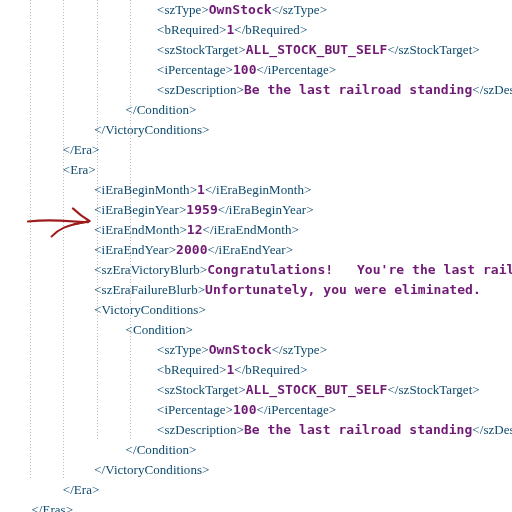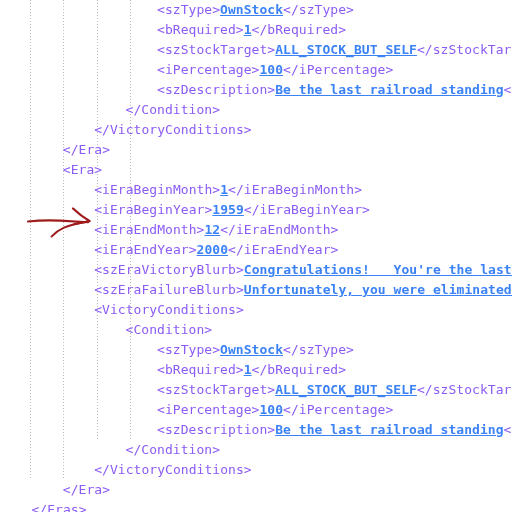--- a/index.html
+++ b/index.html
@@ -55,27 +55,27 @@
   }
   .line {
     height: 20px;
     line-height: 20px;
     font-size: 13px;
     letter-spacing: 0.05px;
     white-space: pre;
     overflow: hidden;
   }
   .tag {
-    color: #8b5cf6;
+    color: #0c4a6e;
     font-weight: normal;
+    font-family: Liberation Serif, serif;
   }
   .val {
-    color: #3b82f6;
+    color: #701a75;
     font-weight: bold;
-    text-decoration: underline;
   }
 
   
   .annotation {
     position: absolute;
     z-index: 3;
     pointer-events: none;
   }
 </style>
 </head>

